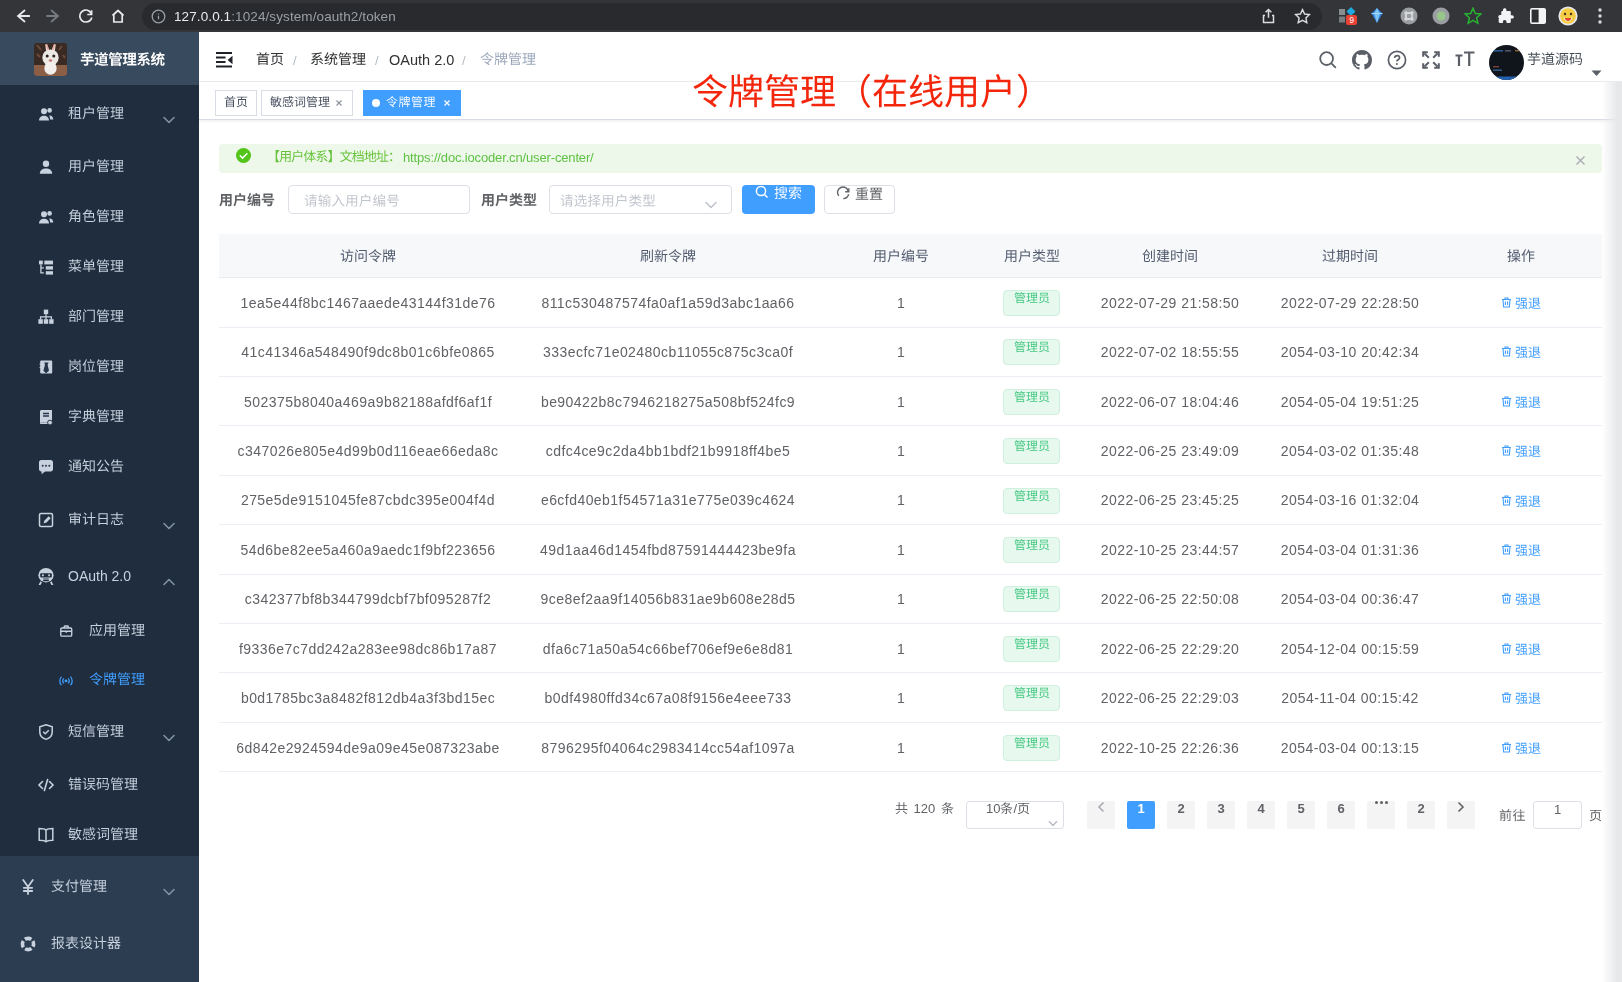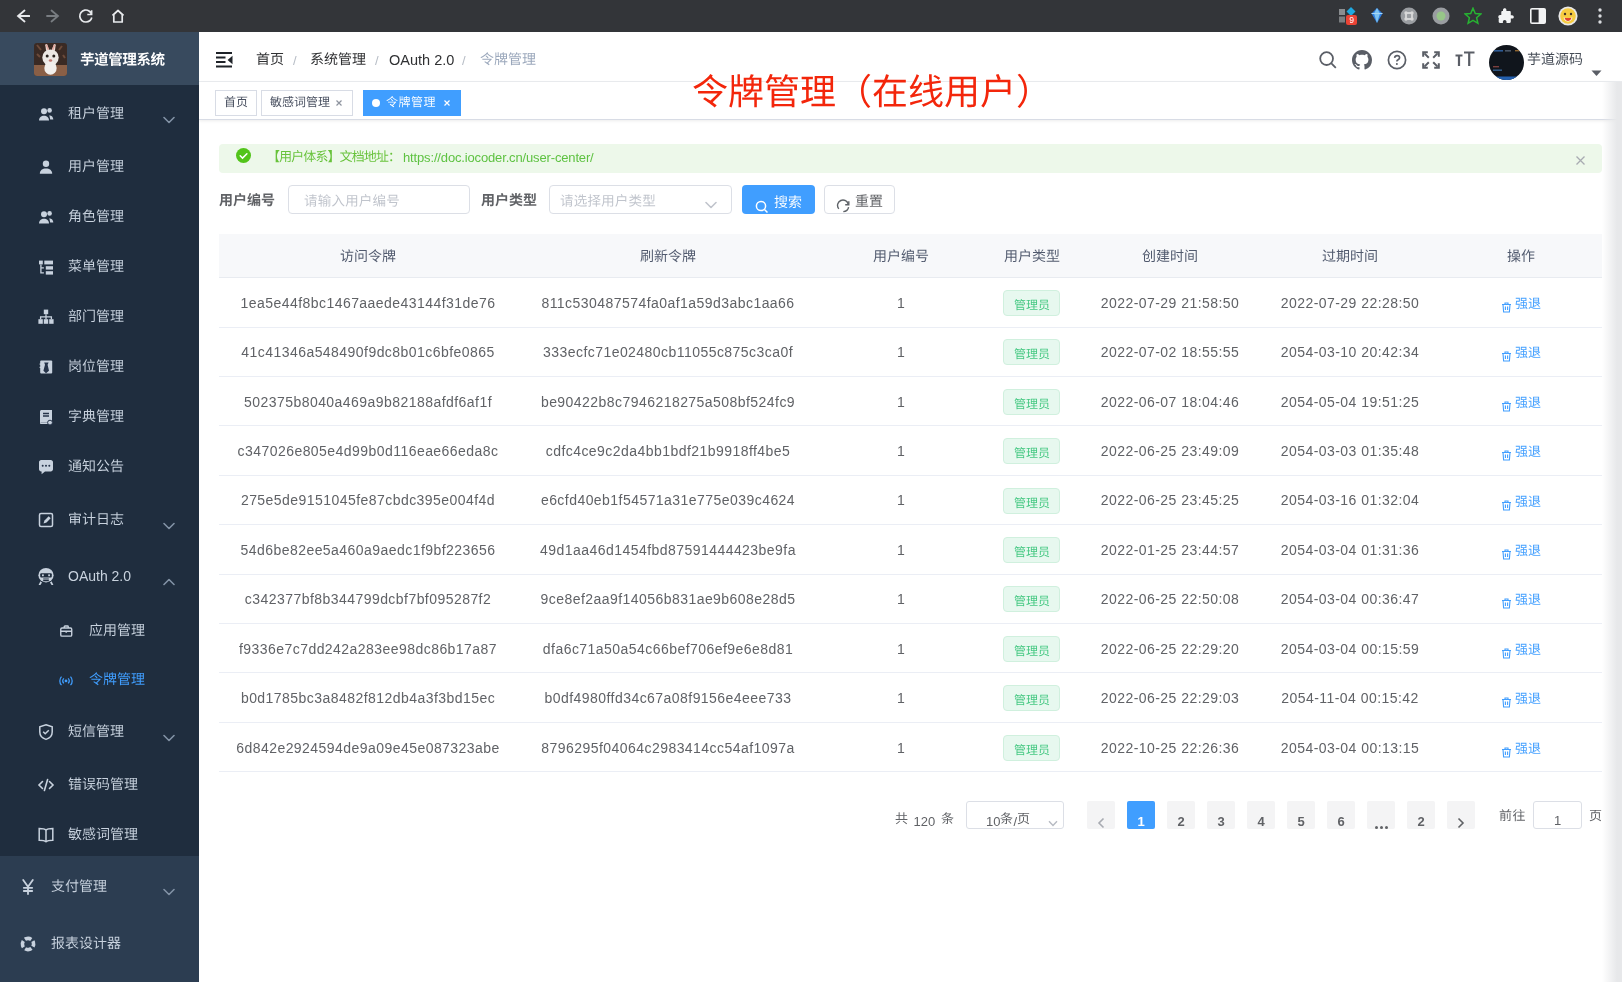--- a/index.html
+++ b/index.html
@@ -1,31 +1,45 @@
 <!DOCTYPE html>
 <html><head><meta charset="utf-8"><style>
 *{margin:0;padding:0;box-sizing:border-box}
 body{font-family:"Liberation Sans",sans-serif;width:1622px;height:982px;overflow:hidden;background:#fff;position:relative}
 .ct{display:block}
 .abs{position:absolute}
-.row{display:flex;align-items:flex-end}
+.row{display:flex;align-items:flex-start}
 </style></head><body>
 <div class="abs" style="left:0;top:0;width:1622px;height:32px;background:#333539">
     <div style="position:absolute;left:14px;top:8px;"><svg width="16" height="16" viewBox="0 0 16 16" fill="none">
         <path d="M10.5 2.5L4 8l6.5 5.5M4.3 8h11" stroke="#e8eaed" stroke-width="1.8" fill="none" stroke-linecap="round"></path>
       </svg></div>
     <div style="position:absolute;left:46px;top:8px;"><svg width="16" height="16" viewBox="0 0 16 16" fill="none">
         <path d="M5.5 2.5L12 8l-6.5 5.5M12 8H1" stroke="#797d82" stroke-width="1.8" fill="none" stroke-linecap="round"></path>
       </svg></div>
     <div style="position:absolute;left:78px;top:8px;"><svg width="16" height="16" viewBox="0 0 16 16" fill="none">
         <path d="M13.6 6.5A6 6 0 108 14a6 6 0 005.8-4.4M13.6 2.2v4.3H9.3" stroke="#e8eaed" stroke-width="1.7" fill="none"></path>
       </svg></div>
     <div style="position:absolute;left:110px;top:8px;"><svg width="16" height="16" viewBox="0 0 16 16" fill="none">
         <path d="M2.5 7.5L8 2.5l5.5 5M3.8 6.8V14h8.4V6.8" stroke="#e8eaed" stroke-width="1.7" fill="none" stroke-linejoin="round"></path>
       </svg></div>
+    <div class="abs" style="left:142px;top:2.5px;width:1180px;height:27px;border-radius:13.5px;background:#282a2e">
+      <div style="position:absolute;left:9px;top:6px;"><svg width="15" height="15" viewBox="0 0 15 15" fill="none">
+          <circle cx="7.5" cy="7.5" r="6.3" stroke="#9aa0a6" stroke-width="1.3"></circle>
+          <path d="M7.5 6.8v3.4M7.5 4.4v1.2" stroke="#9aa0a6" stroke-width="1.3"></path>
+        </svg></div>
+      <div class="abs" style="left:32px;top:0;height:27px;display:flex;align-items:center;font-size:13.5px;color:#9aa0a6;letter-spacing:.1px"><span style="color:#e9eaed">127.0.0.1</span>:1024/system/oauth2/token</div>
+      <div style="position:absolute;left:1118px;top:5px;"><svg width="17" height="17" viewBox="0 0 17 17" fill="none">
+          <path d="M5 7.5H3.5v7h10v-7H12" stroke="#dadce0" stroke-width="1.5" fill="none"></path>
+          <path d="M8.5 1.8v8M5.6 4.3l2.9-2.8 2.9 2.8" stroke="#dadce0" stroke-width="1.5" fill="none"></path>
+        </svg></div>
+      <div style="position:absolute;left:1152px;top:5px;"><svg width="17" height="17" viewBox="0 0 17 17" fill="none">
+          <path d="M8.5 1.6l2.1 4.4 4.8.6-3.5 3.3.9 4.7-4.3-2.3-4.3 2.3.9-4.7L1.6 6.6l4.8-.6z" stroke="#dadce0" stroke-width="1.4" fill="none"></path>
+        </svg></div>
+    </div>
     <div style="position:absolute;left:1339px;top:7px;"><svg width="18" height="18" viewBox="0 0 18 18" fill="none">
         <rect x="0" y="2" width="6" height="6" fill="#8a8d90"></rect>
         <rect x="0" y="9.5" width="6" height="6" fill="#7a7d80"></rect>
         <path d="M12 0l4.5 4.5L12 9 7.5 4.5z" fill="#1fa8e0"></path>
         <rect x="7" y="8" width="11" height="10" rx="2" fill="#ea4335"></rect>
         <text x="12.5" y="16" font-size="8.5" fill="#fff" text-anchor="middle" font-family="Liberation Sans">9</text>
       </svg></div>
     <div style="position:absolute;left:1369px;top:7px;"><svg width="16" height="18" viewBox="0 0 16 18" fill="none">
         <path d="M8 1l5.5 5.5L8 16 2.5 6.5z" fill="#2f7ee0"></path>
         <path d="M8 1l3 5.5L8 16 5 6.5z" fill="#7ec3f2"></path>
@@ -757,21 +771,21 @@
 <div class="abs row" style="left:1003.0px;top:438.1px;width:57px;height:26px;background:#e7f8ef;border:1px solid #d0f0de;border-radius:4px;justify-content:center">
     <svg class="ct" width="36" height="17" viewBox="0 0 36 17">
       <g fill="#42c780" transform="translate(0,11.2) scale(0.012,-0.012)">
         <use href="#g8" x="0.0"></use>
         <use href="#g9" x="1000.0"></use>
         <use href="#g96" x="2000.0"></use>
       </g>
     </svg>
   </div>
 <div class="abs" style="left:1170px;top:443px;width:0;font-size:14px;color:#606266;white-space:nowrap;letter-spacing:.45px"><div style="transform:translateX(-50%);display:inline-block">2022-06-25 23:49:09</div></div>
-<div class="abs" style="left:1350px;top:443px;width:0;font-size:14px;color:#606266;white-space:nowrap;letter-spacing:.45px"><div style="transform:translateX(-50%);display:inline-block">2054-03-03 01:35:48</div></div>
+<div class="abs" style="left:1350px;top:443px;width:0;font-size:14px;color:#606266;white-space:nowrap;letter-spacing:.45px"><div style="transform:translateX(-50%);display:inline-block">2054-03-02 01:35:48</div></div>
 <div class="abs row" style="left:1500.0px;top:444.1px;gap:2px">
     <svg width="13" height="13" viewBox="0 0 13 13" fill="none">
       <path d="M2 3.5h9M5 3.5V2h3v1.5M3 3.5l.6 7.5h5.8l.6-7.5M5.4 5.5v3.6M7.6 5.5v3.6" stroke="#409eff" stroke-width="1.1" fill="none"></path>
     </svg>
     <svg class="ct" width="26" height="18" viewBox="0 0 26 18">
       <g fill="#409eff" transform="translate(0,12.1) scale(0.013,-0.013)">
         <use href="#g97" x="0.0"></use>
         <use href="#g98" x="1000.0"></use>
       </g>
     </svg>
@@ -808,21 +822,21 @@
 <div class="abs" style="left:901px;top:542px;width:0;font-size:14px;color:#606266;white-space:nowrap;letter-spacing:.45px"><div style="transform:translateX(-50%);display:inline-block">1</div></div>
 <div class="abs row" style="left:1003.0px;top:536.9px;width:57px;height:26px;background:#e7f8ef;border:1px solid #d0f0de;border-radius:4px;justify-content:center">
     <svg class="ct" width="36" height="17" viewBox="0 0 36 17">
       <g fill="#42c780" transform="translate(0,11.2) scale(0.012,-0.012)">
         <use href="#g8" x="0.0"></use>
         <use href="#g9" x="1000.0"></use>
         <use href="#g96" x="2000.0"></use>
       </g>
     </svg>
   </div>
-<div class="abs" style="left:1170px;top:542px;width:0;font-size:14px;color:#606266;white-space:nowrap;letter-spacing:.45px"><div style="transform:translateX(-50%);display:inline-block">2022-01-25 23:44:57</div></div>
+<div class="abs" style="left:1170px;top:542px;width:0;font-size:14px;color:#606266;white-space:nowrap;letter-spacing:.45px"><div style="transform:translateX(-50%);display:inline-block">2022-10-25 23:44:57</div></div>
 <div class="abs" style="left:1350px;top:542px;width:0;font-size:14px;color:#606266;white-space:nowrap;letter-spacing:.45px"><div style="transform:translateX(-50%);display:inline-block">2054-03-04 01:31:36</div></div>
 <div class="abs row" style="left:1500.0px;top:542.9px;gap:2px">
     <svg width="13" height="13" viewBox="0 0 13 13" fill="none">
       <path d="M2 3.5h9M5 3.5V2h3v1.5M3 3.5l.6 7.5h5.8l.6-7.5M5.4 5.5v3.6M7.6 5.5v3.6" stroke="#409eff" stroke-width="1.1" fill="none"></path>
     </svg>
     <svg class="ct" width="26" height="18" viewBox="0 0 26 18">
       <g fill="#409eff" transform="translate(0,12.1) scale(0.013,-0.013)">
         <use href="#g97" x="0.0"></use>
         <use href="#g98" x="1000.0"></use>
       </g>
@@ -861,21 +875,21 @@
 <div class="abs row" style="left:1003.0px;top:635.7px;width:57px;height:26px;background:#e7f8ef;border:1px solid #d0f0de;border-radius:4px;justify-content:center">
     <svg class="ct" width="36" height="17" viewBox="0 0 36 17">
       <g fill="#42c780" transform="translate(0,11.2) scale(0.012,-0.012)">
         <use href="#g8" x="0.0"></use>
         <use href="#g9" x="1000.0"></use>
         <use href="#g96" x="2000.0"></use>
       </g>
     </svg>
   </div>
 <div class="abs" style="left:1170px;top:641px;width:0;font-size:14px;color:#606266;white-space:nowrap;letter-spacing:.45px"><div style="transform:translateX(-50%);display:inline-block">2022-06-25 22:29:20</div></div>
-<div class="abs" style="left:1350px;top:641px;width:0;font-size:14px;color:#606266;white-space:nowrap;letter-spacing:.45px"><div style="transform:translateX(-50%);display:inline-block">2054-03-04 00:15:59</div></div>
+<div class="abs" style="left:1350px;top:641px;width:0;font-size:14px;color:#606266;white-space:nowrap;letter-spacing:.45px"><div style="transform:translateX(-50%);display:inline-block">2054-12-04 00:15:59</div></div>
 <div class="abs row" style="left:1500.0px;top:641.7px;gap:2px">
     <svg width="13" height="13" viewBox="0 0 13 13" fill="none">
       <path d="M2 3.5h9M5 3.5V2h3v1.5M3 3.5l.6 7.5h5.8l.6-7.5M5.4 5.5v3.6M7.6 5.5v3.6" stroke="#409eff" stroke-width="1.1" fill="none"></path>
     </svg>
     <svg class="ct" width="26" height="18" viewBox="0 0 26 18">
       <g fill="#409eff" transform="translate(0,12.1) scale(0.013,-0.013)">
         <use href="#g97" x="0.0"></use>
         <use href="#g98" x="1000.0"></use>
       </g>
     </svg>

